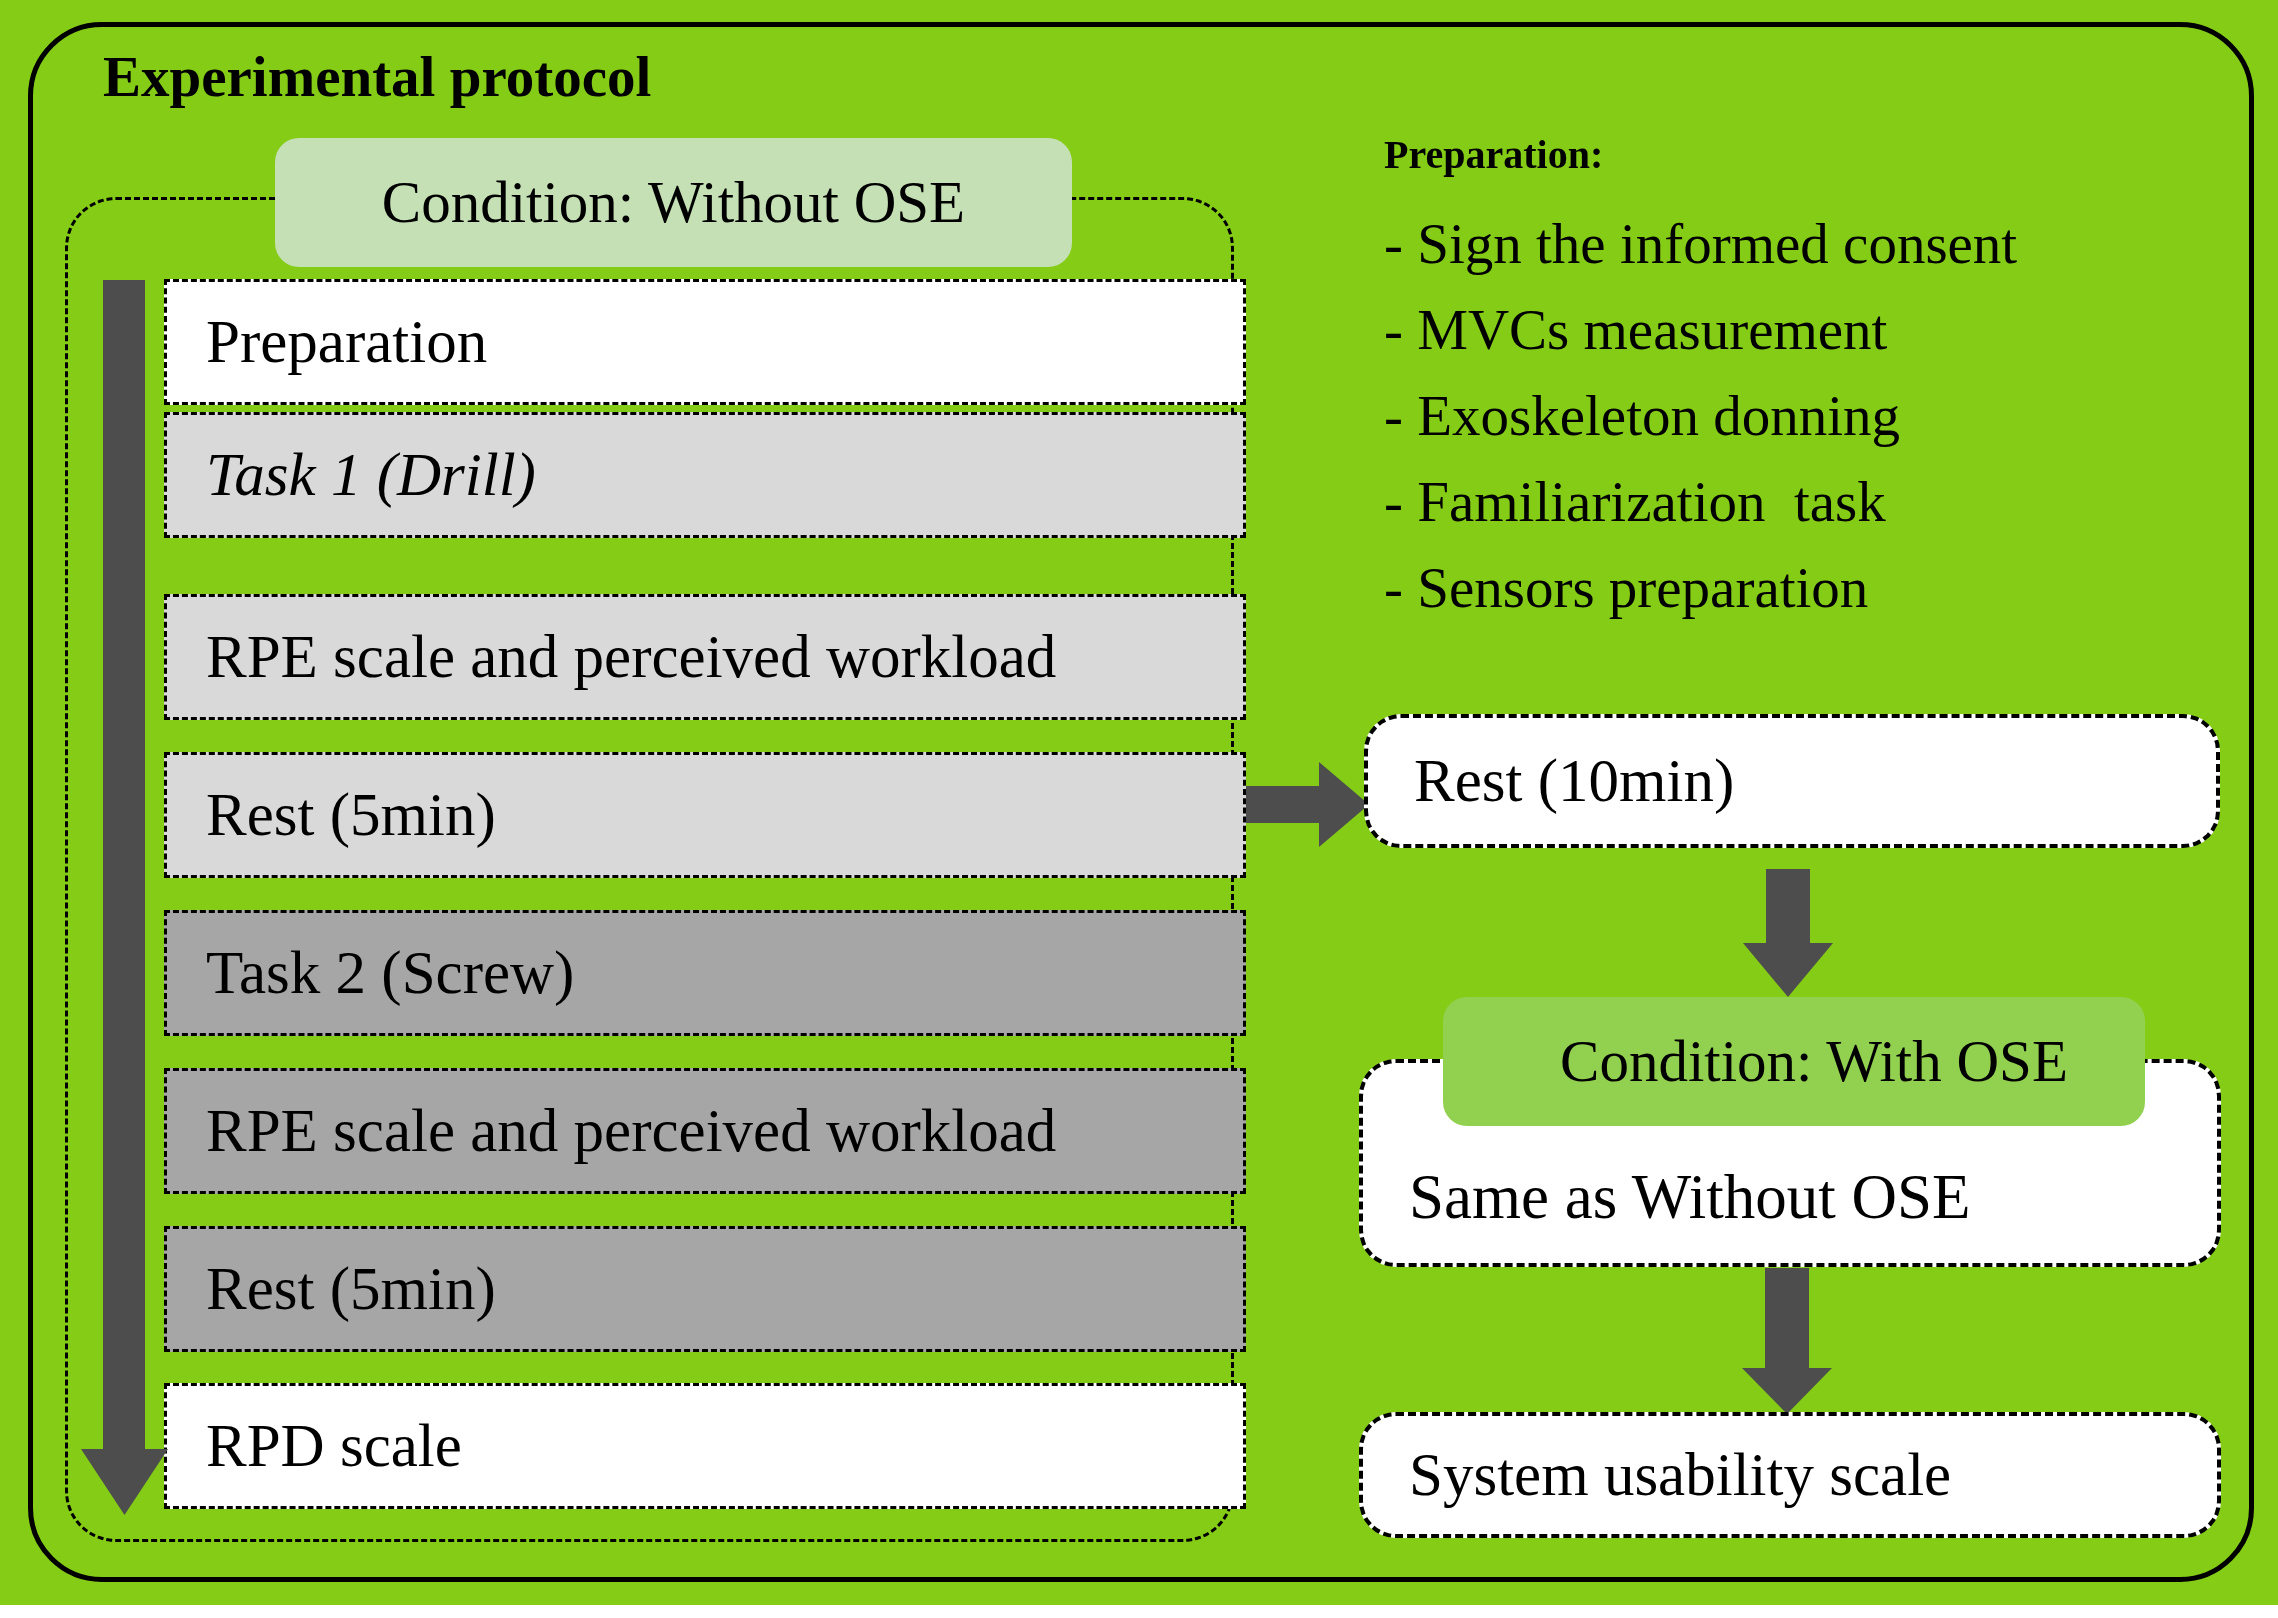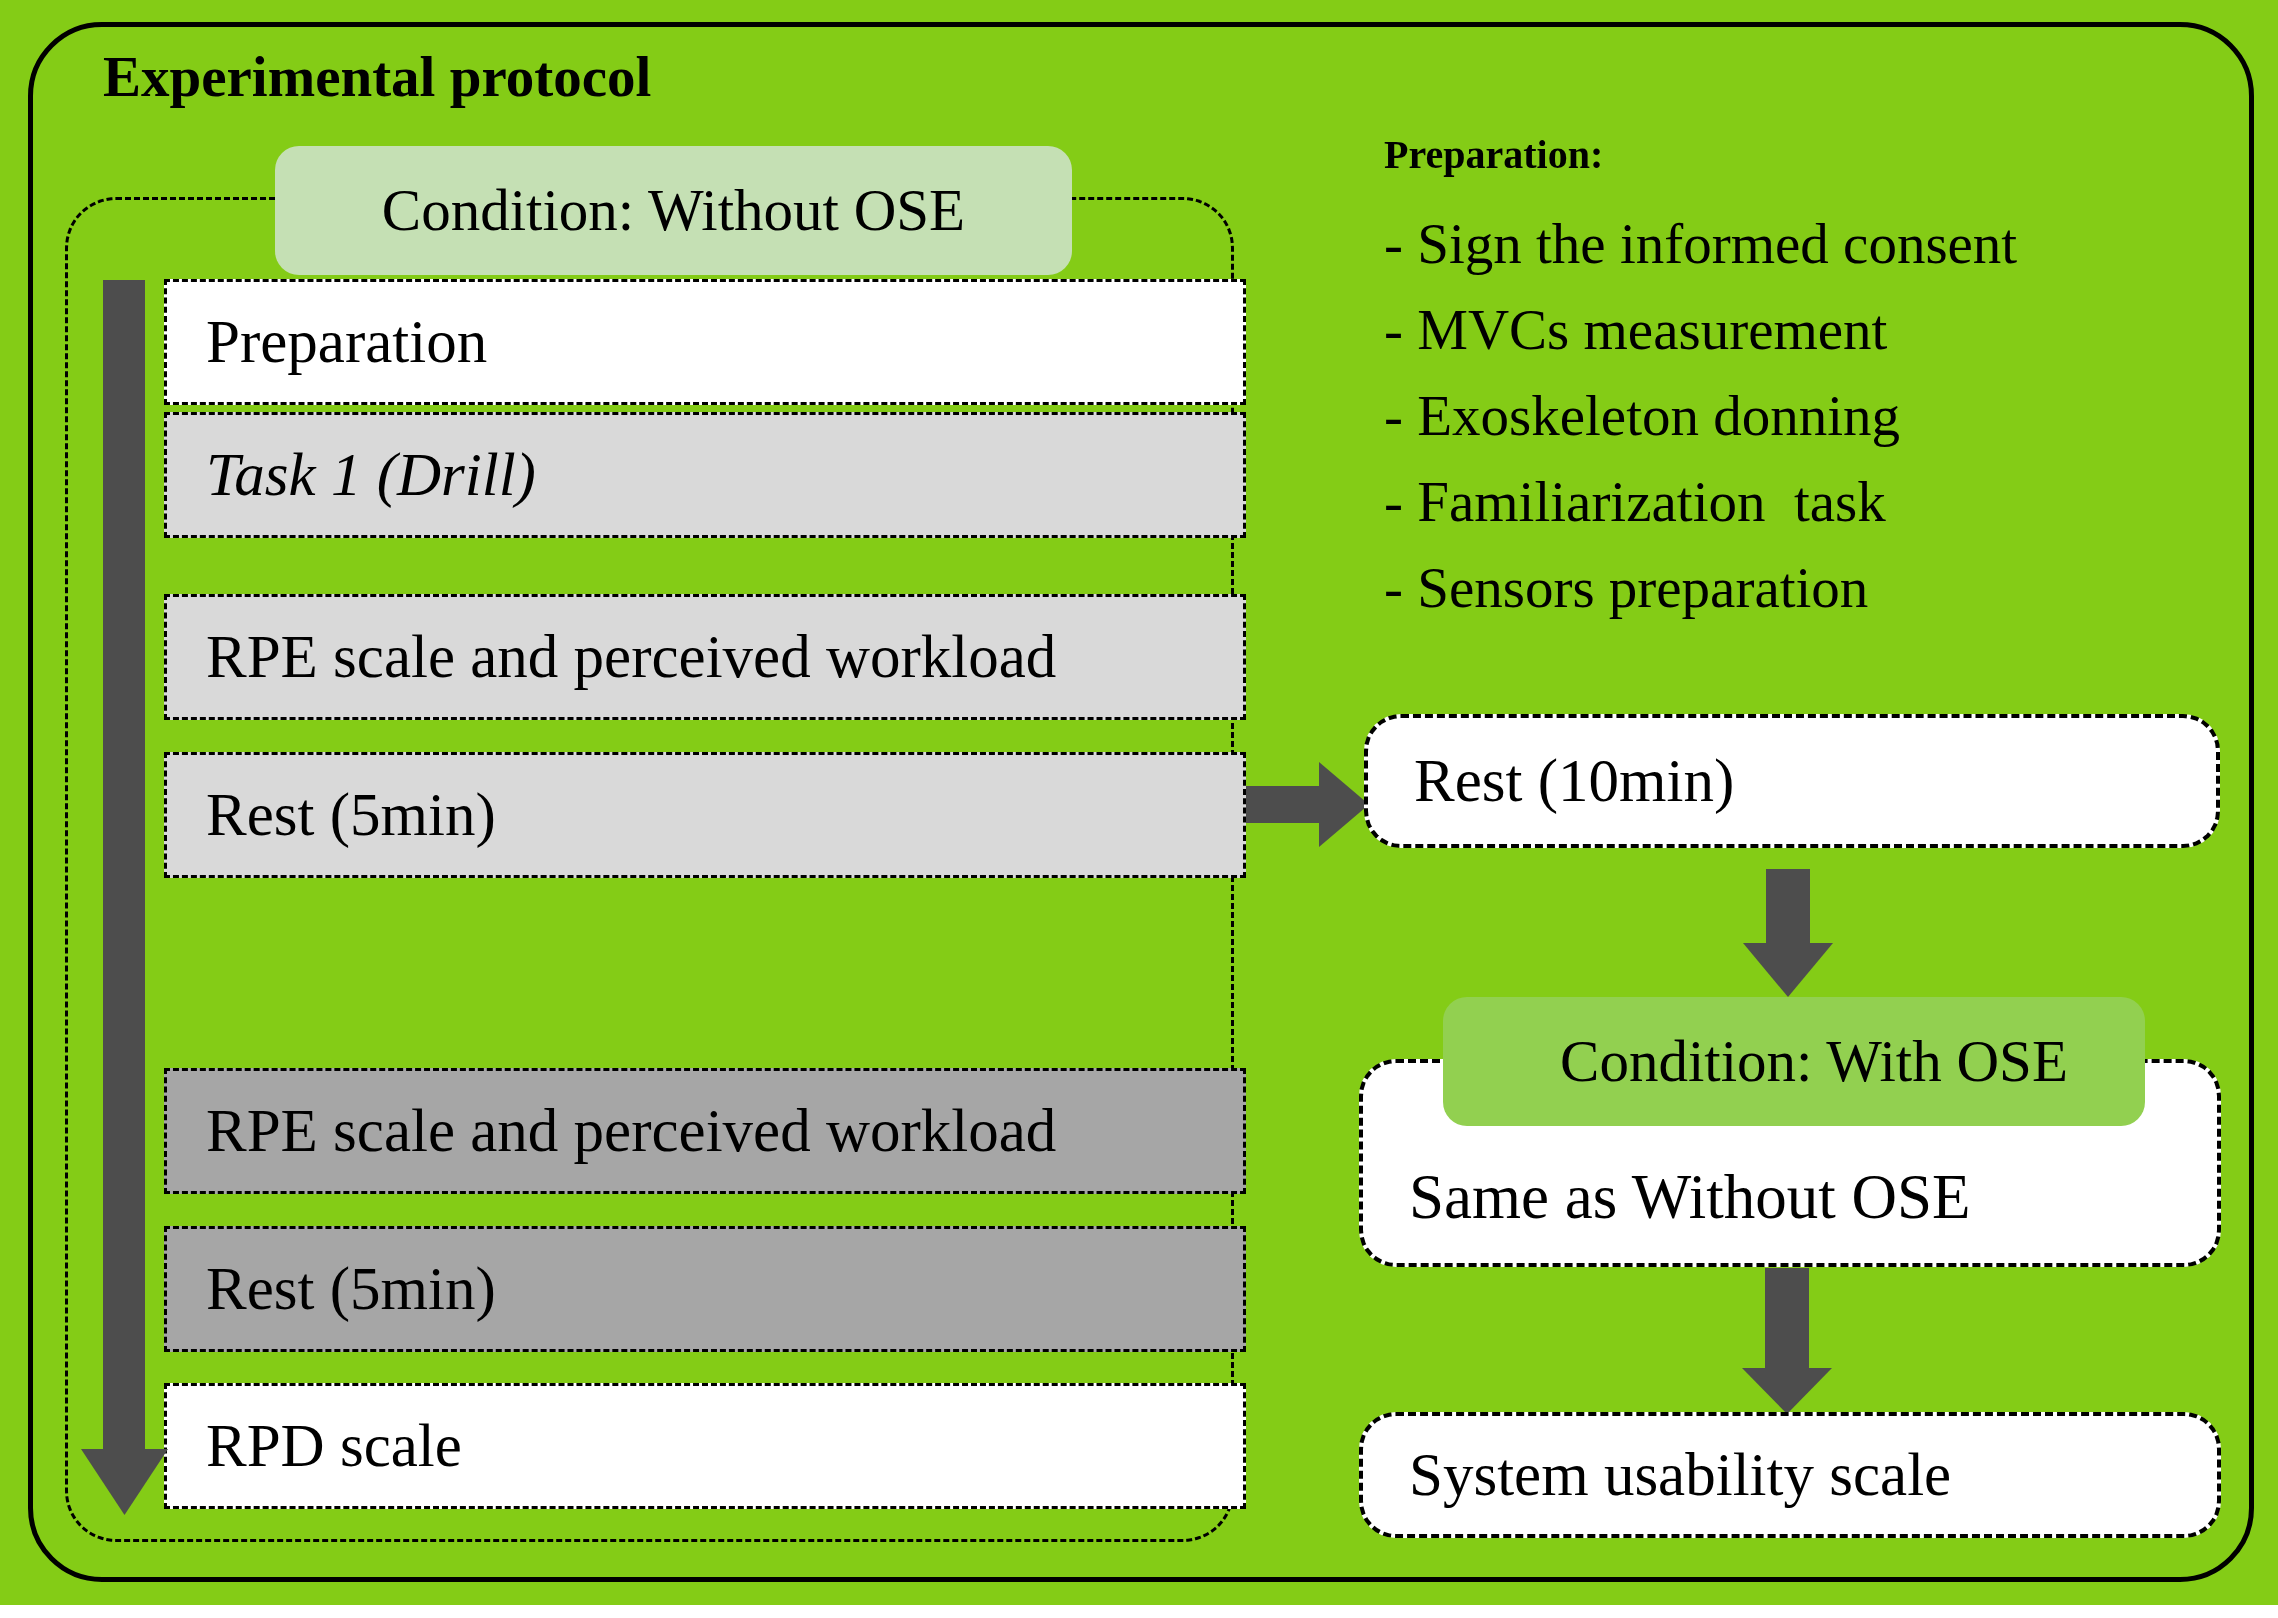--- a/index.html
+++ b/index.html
@@ -27,21 +27,21 @@
     left:65px;top:197px;width:1169px;height:1345px;
     border:3.7px dashed #000;border-radius:51px;
   }
 
   .green-pill{
     border-radius:24px;
     display:flex;align-items:center;justify-content:center;
     font-size:59px;white-space:nowrap;
     z-index:5;
   }
-  .green-pill.g1{left:275px;top:138px;width:797px;height:129px;margin-top:8px;}
+  .green-pill.g1{left:275px;top:138px;width:797px;height:129px;}
   .green-pill.g2{left:1443px;top:997px;width:702px;height:129px;font-size:59px;padding-left:40px;}
 
   .proto-row{
     left:125px;width:1082px;height:126px;
     border:3.7px dashed #000;
     display:flex;align-items:center;
     padding-left:39px;
     font-size:61px;white-space:nowrap;
     z-index:2;
     margin-left:39px;
@@ -93,20 +93,21 @@
 
   <div class="abs green-pill g1" style="background-color: rgb(197, 224, 180);">Condition: Without OSE</div>
 
   <div class="abs varrow-shaft" style="background-color: rgb(77, 77, 77);"></div>
   <div class="abs varrow-head" style="background-color: rgb(77, 77, 77);"></div>
 
   <div class="abs proto-row" style="top: 279px; background-color: rgb(255, 255, 255);">Preparation</div>
   <div class="abs proto-row" style="top: 412px; background-color: rgb(217, 217, 217); font-style: italic;">Task 1 (Drill)</div>
   <div class="abs proto-row" style="top: 594px; background-color: rgb(217, 217, 217);">RPE scale and perceived workload</div>
   <div class="abs proto-row" style="top: 752px; background-color: rgb(217, 217, 217);">Rest (5min)</div>
+  <div class="abs proto-row" style="top: 910px; background-color: rgb(166, 166, 166);">Task 2 (Screw)</div>
   <div class="abs proto-row" style="top: 1068px; background-color: rgb(166, 166, 166);">RPE scale and perceived workload</div>
   <div class="abs proto-row" style="top: 1226px; background-color: rgb(166, 166, 166);">Rest (5min)</div>
   <div class="abs proto-row" style="top: 1383px; background-color: rgb(255, 255, 255);">RPD scale</div>
 
   <div class="abs prep-block">
     <div class="prep-heading">Preparation:</div>
     <div class="prep-item">- Sign the informed consent</div>
     <div class="prep-item">- MVCs measurement</div>
     <div class="prep-item">- Exoskeleton donning</div>
     <div class="prep-item">- Familiarization  task</div>

